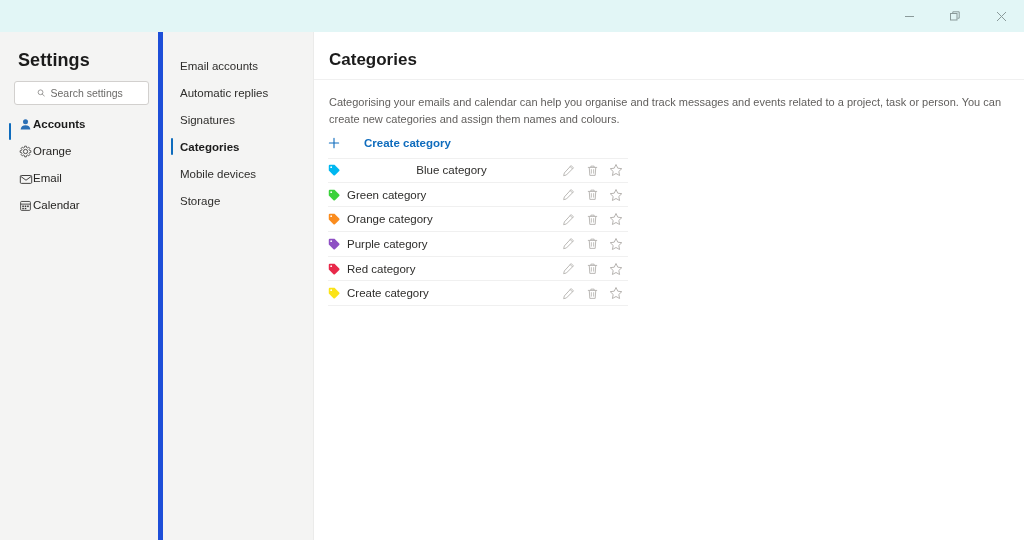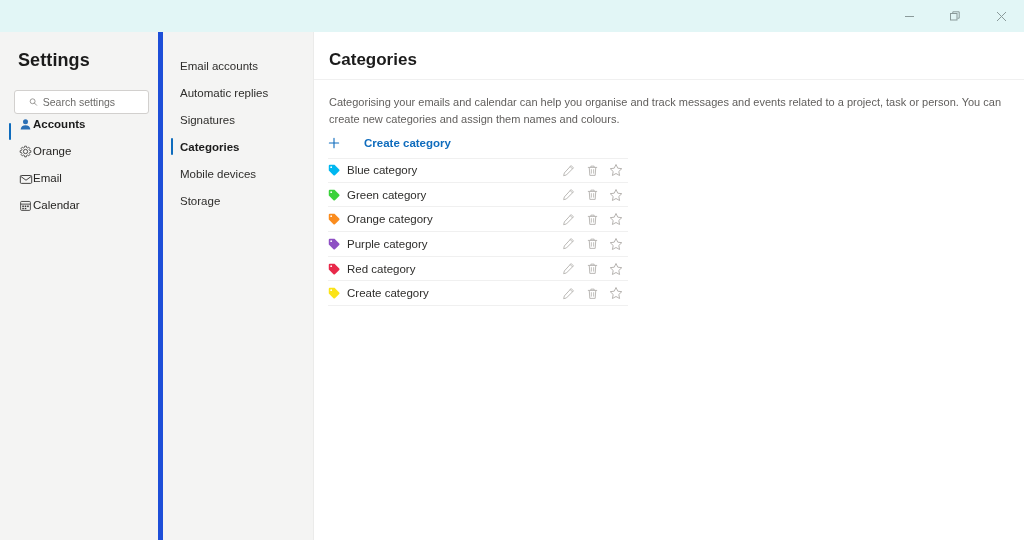--- a/index.html
+++ b/index.html
@@ -31,27 +31,27 @@
     width: 163px; height: 508px;
     background: #f4f4f3;
     border-right: 5px solid #1d4ed8;
   }
   .settings-title {
     position: absolute; top: 18px; left: 18px;
     font-size: 18px; font-weight: 600; color: #1b1b1b;
     letter-spacing: 0.1px;
   }
   .search-box {
-    position: absolute; top: 58px; left: 14px;
+    position: absolute; top: 49px; left: 14px;
     width: 135px; height: 24px;
     background: #ffffff;
     border: 1px solid #d2d0ce;
     border-radius: 3px;
     display: flex; align-items: center;
-    padding: 0 14px;
+    padding: 0 22px;
     gap: 5px;
   }
   .search-box input {
     border: none; outline: none; background: transparent;
     font-family: "Liberation Sans", sans-serif;
     font-size: 10.5px; color: #3b3a39;
     width: 100%;
   }
   .search-box input::placeholder { color: #6b6a68; }
 
@@ -131,21 +131,21 @@
     font-size: 11.5px; color: #0f6cbd; font-weight: 600;
   }
 
   .cat-list { position: absolute; top: 126px; left: 14px; width: 300px; }
   .cat-row {
     position: relative;
     height: 24.7px;
     display: flex; align-items: center;
     border-bottom: 1px solid #f0f0f0;
   }
-  .cat-row:first-child { border-top: 1px solid #f0f0f0; }
+  .cat-row:first-child { border-top: 1px solid #f0f0f0; text-align: center; }
   .cat-tag { width: 19px; display: flex; align-items: center; }
   .cat-name {
     font-size: 11.5px; color: #2e2d2b;
     flex: 1;
   }
   .cat-actions { display: flex; align-items: center; }
   .act-btn {
     width: 24px; height: 22px;
     display: flex; align-items: center; justify-content: center;
     cursor: pointer;

